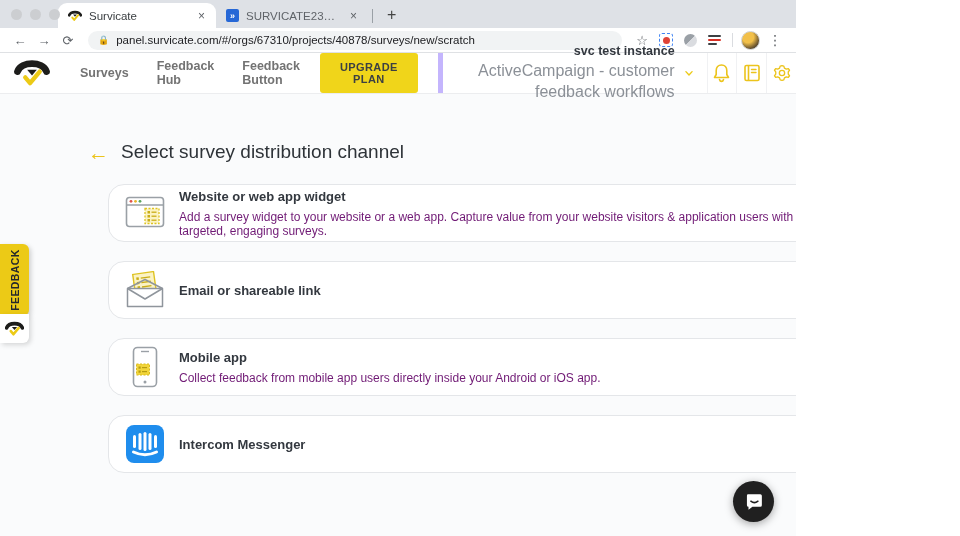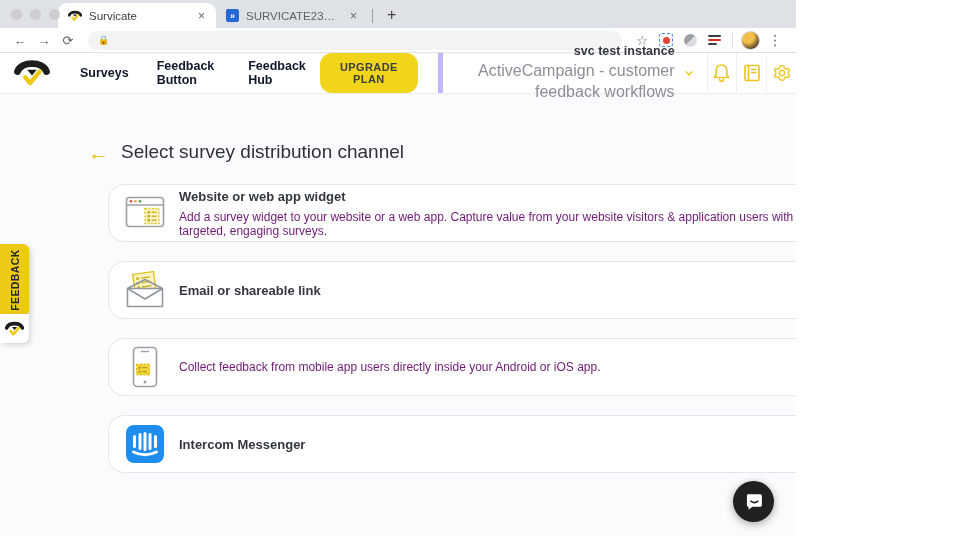--- a/index.html
+++ b/index.html
@@ -34,23 +34,23 @@
   .ext-lines i:nth-child(1){ width:13px; background:#3c4043; }
   .ext-lines i:nth-child(2){ width:13px; background:#d93025; }
   .ext-lines i:nth-child(3){ width:9px;  background:#3c4043; }
   .tb-sep { width:1px; height:14px; background:#dadce0; margin:0 4px; }
   .avatar { width:19px; height:19px; border-radius:50%; background:radial-gradient(circle at 35% 30%, #f2c04a 0 35%, #6b5530 70%, #23334a 100%); border:1px solid #d0d0d0; }
   .menu-dots { color:#5f6368; font-size:14px; padding:0 4px; }
 
   
   .appheader { height:41px; background:#fff; border-bottom:1px solid #ecedef; display:flex; align-items:stretch; }
   .logo-cell { display:flex; align-items:center; padding:0 16px 0 14px; }
-  .nav-item { display:flex; align-items:center; padding:0 14px; font-size:12.5px; font-weight:bold; color:#0f172a; }
+  .nav-item { display:flex; align-items:center; padding:0 14px; font-size:12.5px; font-weight:bold; color:#737373; }
   .hdr-spacer { flex:1; }
-  .upgrade-btn { align-self:center; background:#f0d51a; color:#3c4043; font-size:11px; font-weight:bold; letter-spacing:.4px; border:none; border-radius:12px; padding:8px 20px; margin-right:20px; font-family:inherit; }
+  .upgrade-btn { align-self:center; background:#f0d51a; color:#3c4043; font-size:11px; font-weight:bold; letter-spacing:.4px; border:none; border-radius:3px; padding:8px 20px; margin-right:20px; font-family:inherit; }
   .instance-cell { border-left:5px solid #c4b5fd; display:flex; align-items:center; gap:10px; padding:0 14px 0 22px; }
   .instance-text { text-align:right; }
   .instance-name { font-size:12.5px; font-weight:bold; color:#33383f; line-height:1.35; }
   .instance-sub { font-size:16px; color:#8b9097; line-height:1.35; }
   .icon-cell { border-left:1px solid #f0f1f3; width:47px; display:flex; align-items:center; justify-content:center; }
 
   
   .title-row { display:flex; align-items:center; gap:12px; margin:47px 0 0 88px; }
   .page-title { font-size:19px; color:#2e3338; }
   .cards { margin:21px 0 0 108px; width:737px; }
@@ -99,20 +99,21 @@
     <div class="tab-sep"></div>
     <div class="newtab">+</div>
   </div>
 
   <div class="toolbar">
     <span class="nav-glyph">←</span>
     <span class="nav-glyph">→</span>
     <span class="nav-glyph">⟳</span>
     <div class="urlpill">
       <span class="lock">🔒</span>
+      <span class="url">panel.survicate.com/#/orgs/67310/projects/40878/surveys/new/scratch</span>
     </div>
     <span class="nav-glyph">☆</span>
     <span class="ext">
         <span class="ext-rec">
           <i></i>
         </span>
       </span>
     <span class="ext">
         <span class="ext-circle"></span>
       </span>
@@ -130,22 +131,22 @@
 
   <div class="appheader">
     <div class="logo-cell">
       <svg width="36" height="29" viewBox="0 0 36 30">
         <path d="M3,13 C7,2 29,2 33,13" stroke="#1d1d1b" stroke-width="7" fill="none" stroke-linecap="round"></path>
         <path d="M13,11 L23,11 L18,17 Z" fill="#1d1d1b"></path>
         <path d="M11,19 L16,25 L26,13" stroke="#ecca16" stroke-width="4.5" fill="none" stroke-linecap="round" stroke-linejoin="round"></path>
       </svg>
     </div>
     <div class="nav-item">Surveys</div>
+    <div class="nav-item">Feedback Hub</div>
     <div class="nav-item">Feedback Button</div>
-    <div class="nav-item">Feedback Hub</div>
     <div class="hdr-spacer"></div>
     <button class="upgrade-btn">UPGRADE PLAN</button>
 
     <div class="instance-cell">
       <div class="instance-text">
         <div class="instance-name">svc test instance</div>
         <div class="instance-sub">ActiveCampaign - customer feedback workflows</div>
       </div>
       <svg width="13" height="9" viewBox="0 0 13 9">
         <path d="M1.5,1.5 L6.5,7 L11.5,1.5" stroke="#ecca16" stroke-width="2.2" fill="none" stroke-linecap="round" stroke-linejoin="round"></path>
@@ -233,20 +234,21 @@
             <line x1="9" y1="5.5" x2="17" y2="5.5" stroke="#9aa0a6" stroke-width="1.4"></line>
             <circle cx="13" cy="36" r="1.5" fill="#9aa0a6"></circle>
             <rect x="4.5" y="18" width="13" height="11" fill="#f2d53a" stroke="#d8ba1c" stroke-width="1" stroke-dasharray="2 1.5"></rect>
             <rect x="6.5" y="20.5" width="2.2" height="2.2" fill="#b59c12"></rect>
               <line x1="10" y1="21.6" x2="15" y2="21.6" stroke="#b59c12" stroke-width="1.2"></line>
             <rect x="6.5" y="24.5" width="2.2" height="2.2" fill="#b59c12"></rect>
               <line x1="10" y1="25.6" x2="15" y2="25.6" stroke="#b59c12" stroke-width="1.2"></line>
           </svg>
         </div>
         <div class="card-text">
+          <span class="card-title">Mobile app</span>
           <span class="card-desc">Collect feedback from mobile app users directly inside your Android or iOS app.</span>
         </div>
       </div>
 
       <div class="card">
         <div class="card-icon">
           <svg width="38" height="38" viewBox="0 0 38 38">
             <rect x="0" y="0" width="38" height="38" rx="8" fill="#1f8ded"></rect>
             <rect x="7" y="10" width="3" height="13" rx="1.5" fill="#fff"></rect>
             <rect x="12.5" y="8" width="3" height="17" rx="1.5" fill="#fff"></rect>

